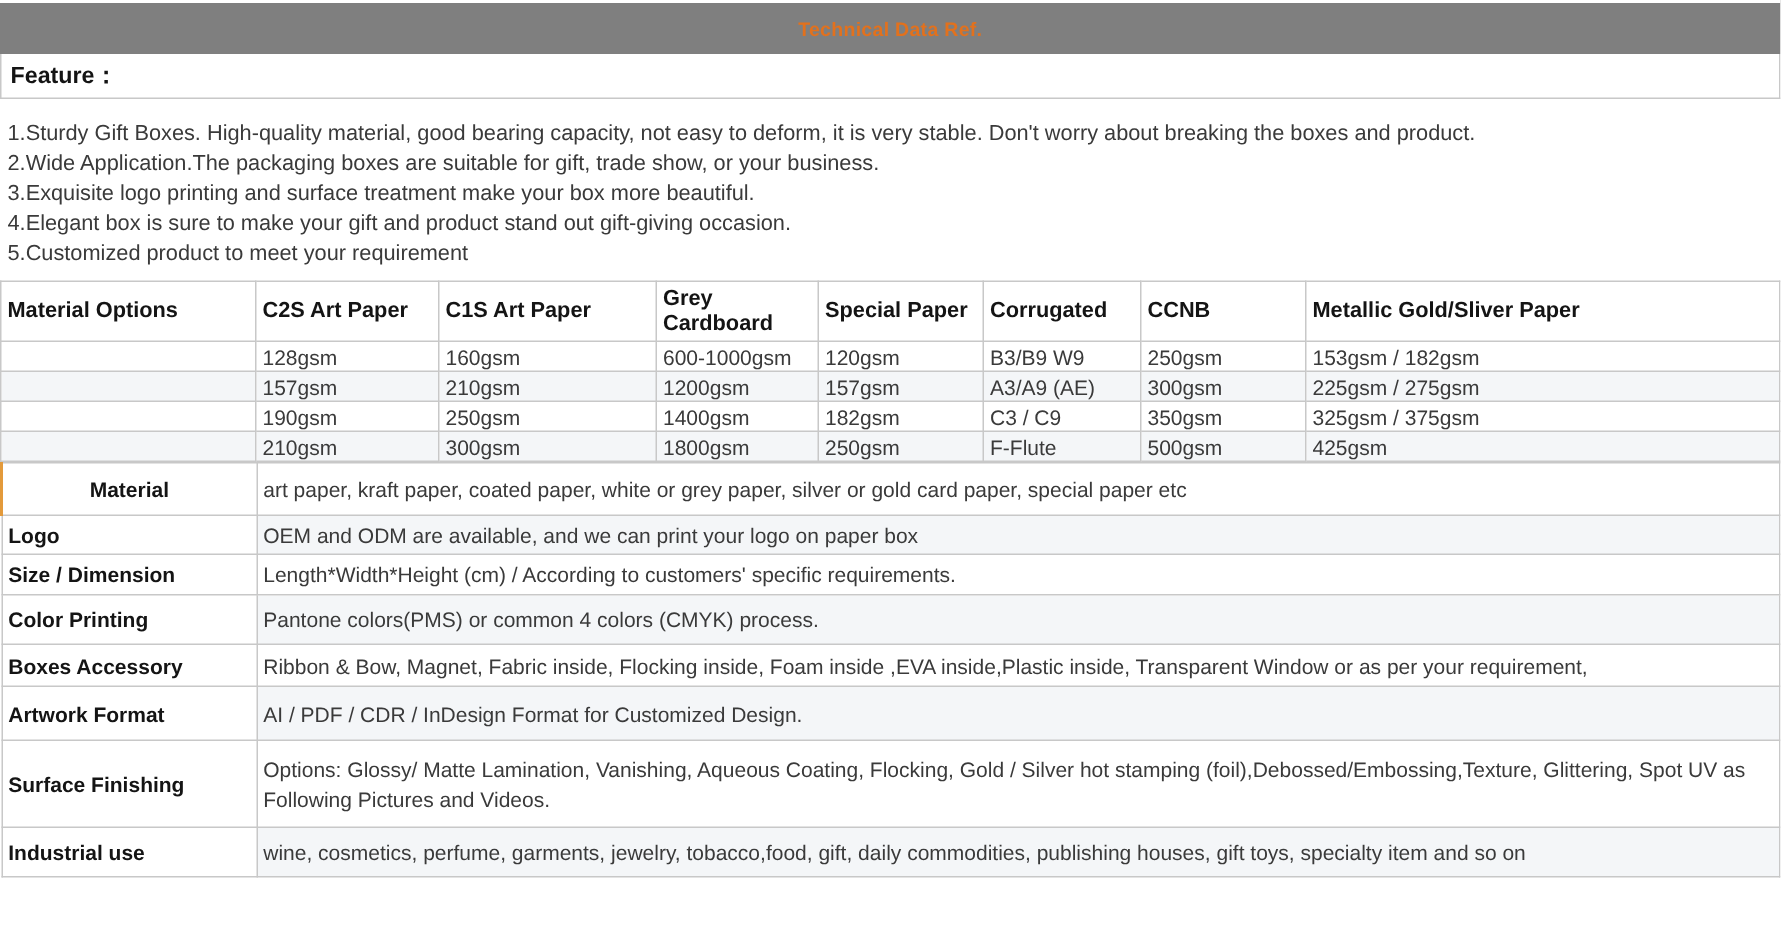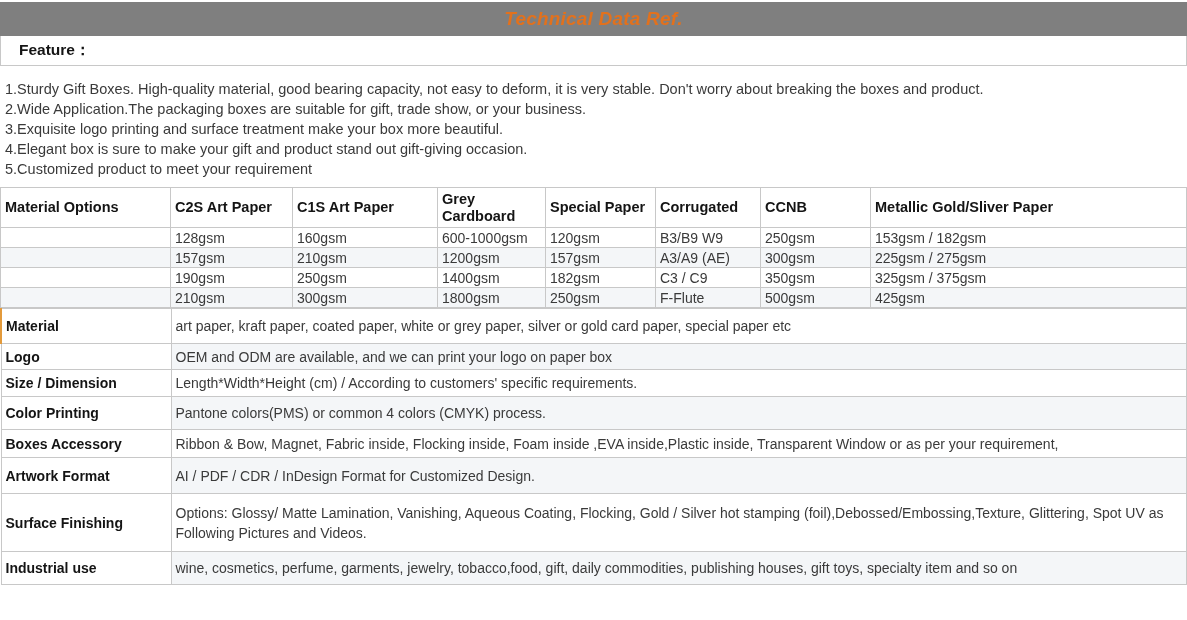--- a/index.html
+++ b/index.html
@@ -12,28 +12,28 @@
     width:1187px;height:620px;overflow:hidden;background:#fff;
     font-family:"Liberation Sans", sans-serif;color:var(--text);
   }
   .page{width:1187px;height:620px;}
 
   .title-bar{
     height:36px;background:var(--bar-bg);border-top:2px solid #fff;
     display:flex;align-items:center;justify-content:center;
   }
   .title-bar span{
-    color:var(--accent);font-size:19px;font-weight:bold;letter-spacing:.2px;font-style:italic;
+    color:var(--accent);font-size:13px;font-weight:bold;letter-spacing:.2px;
   }
 
   .feature-heading{
     height:30px;background:#fff;
     border-left:1px solid var(--border);border-right:1px solid var(--border);
     border-bottom:1px solid var(--border);
-    display:flex;align-items:center;padding-left:18px;
+    display:flex;align-items:center;padding-left:6px;
   }
   .feature-heading span{font-size:15.5px;font-weight:bold;color:var(--label);}
 
   .feature-list{
     height:121px;padding:13px 6px 0 5px;font-size:14.5px;line-height:20px;color:var(--text);
   }
 
   table{border-collapse:collapse;width:1187px;table-layout:fixed;}
   td,th{
     border:1px solid var(--border);padding:1px 4px;font-size:14px;color:var(--text);
@@ -48,21 +48,21 @@
   .materials tbody tr.alt{background:var(--alt-row);}
 
   .specs td.label{
     font-weight:bold;color:var(--label);background:#fff;font-size:14px;
   }
   .specs td.value{white-space:normal;line-height:20px;}
   .specs tr.alt td.value{background:var(--alt-row);}
   .specs tr.r0{height:35px;} .specs tr.r1{height:26px;margin-left:29px;} .specs tr.r2{height:27px;}
   .specs tr.r3{height:33px;border-radius:13px;} .specs tr.r4{height:28px;} .specs tr.r5{height:36px;}
   .specs tr.r6{height:58px;} .specs tr.r7{height:33px;padding-left:36px;} .specs tr.r8{height:35px;}
-  .specs tr.r0 td.label{border-left:2px solid var(--material-accent);}
+  .specs tr.r0 td.label{border-left:2px solid var(--material-accent);text-align:center;}
 </style>
 </head>
 <body>
 
 <div class="page">
 
   <div class="title-bar">
     <span>Technical Data Ref.</span>
   </div>
 

